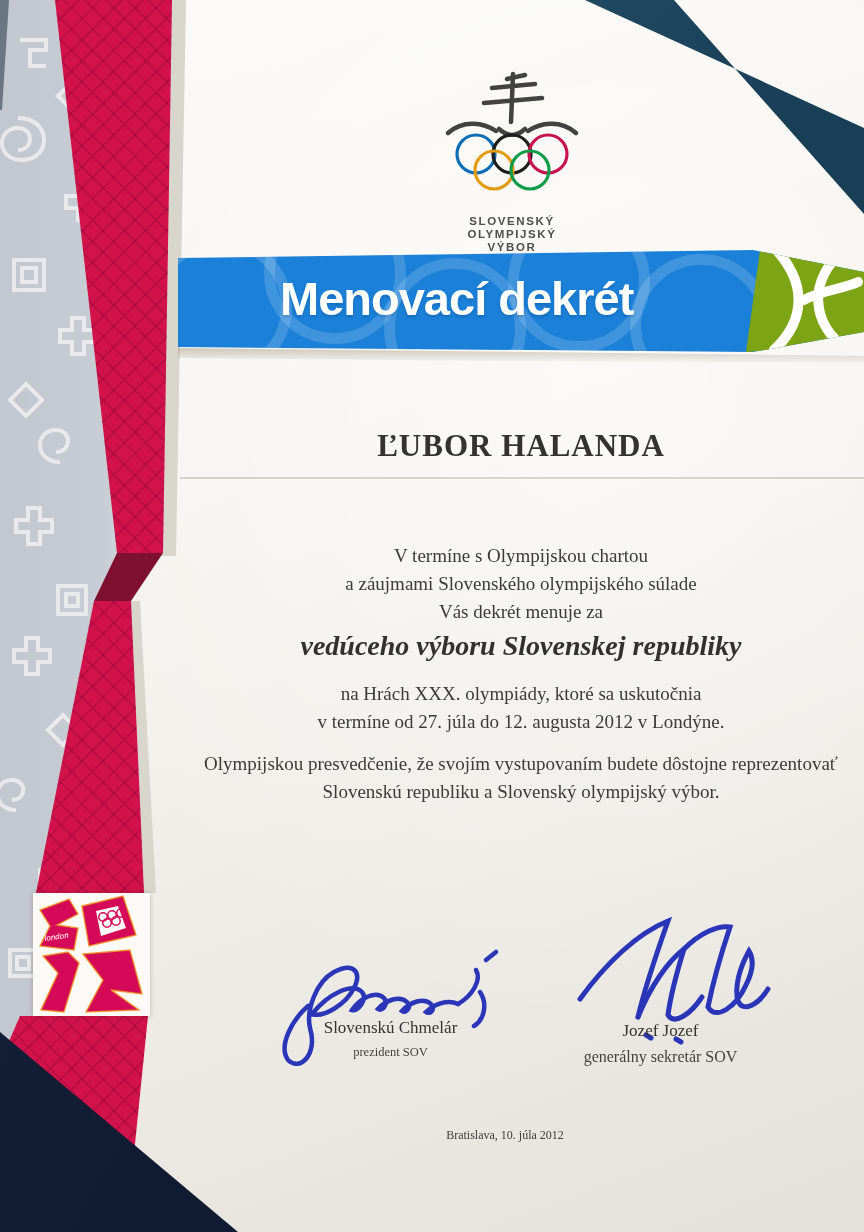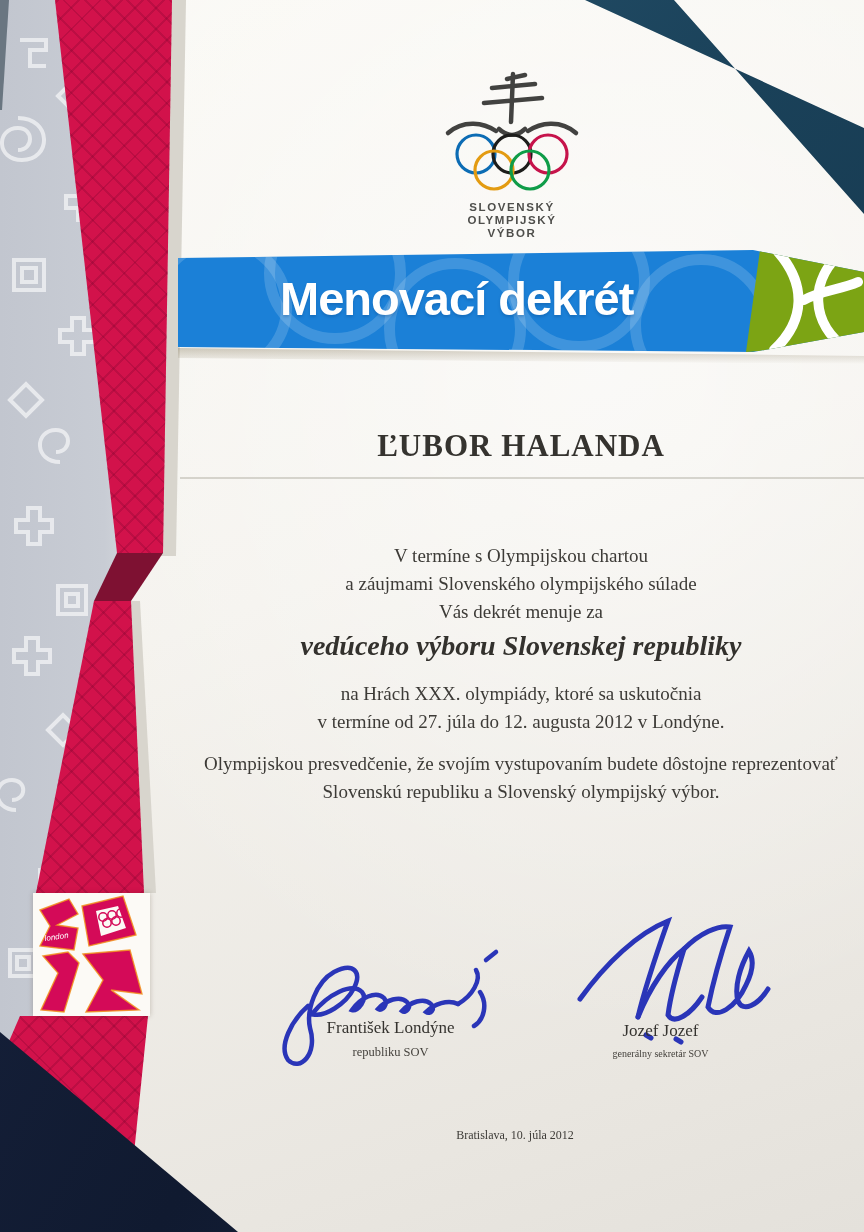--- a/index.html
+++ b/index.html
@@ -41,36 +41,36 @@
     clip-path:polygon(0px 8px,575px 0px,686px 22px,686px 82px,575px 102px,0px 97px);}
   .wm-ring{position:absolute;border-radius:50%;border:11px solid rgba(255,255,255,.16);}
   .banner-title{position:absolute;left:102px;top:50%;transform:translateY(-54%);
     font-family:Liberation Sans, sans-serif;font-weight:700;font-size:47px;
     letter-spacing:-1px;color:#ffffff;text-shadow:0 2px 3px rgba(0,50,110,.25);white-space:nowrap;}
   .banner-green{position:absolute;left:568px;top:0;width:118px;height:102px;background:#7ca414;
     clip-path:polygon(14px 0px,118px 8px,118px 94px,0px 102px);}
   
   .sov-logo{left:412px;top:70px;width:200px;text-align:center;}
   .sov-org{font-family:"Liberation Sans","DejaVu Sans",sans-serif;font-weight:700;font-size:11.5px;
-    letter-spacing:1.6px;line-height:13px;color:#4e4e4b;margin-top:2px;}
+    letter-spacing:1.6px;line-height:13px;color:#4e4e4b;margin-top:16px;}
   
   .doc-col{left:166px;width:710px;text-align:center;}
   .recipient{top:428px;font-size:31px;font-weight:600;letter-spacing:1px;color:#35332f;}
   .intro{top:542px;font-size:19px;line-height:28px;}
   .appointment{top:630px;font-size:28px;font-weight:700;font-style:italic;color:#33312d;}
   .details{top:680px;font-size:19px;line-height:28px;}
   .pledge{top:750px;font-size:19px;line-height:28px;}
   .crease{left:180px;top:477px;width:684px;height:2px;background:rgba(150,145,133,.35);}
   
   .sig-block{text-align:center;}
   .sig-name{font-size:17px;color:#35332f;}
   .sig-title{font-size:12.5px;color:#45423d;margin-top:7px;}
   .sig-left-text{left:268px;top:1018px;width:245px;}
   .sig-right-text{left:558px;top:1021px;width:205px;}
-  .date-line{left:340px;top:1128px;width:350px;text-align:center;font-size:12px;color:#3c3a36;}
+  .date-line{left:330px;top:1128px;width:350px;text-align:center;font-size:12px;color:#3c3a36;}
 </style>
 </head>
 <body>
 
 <div class="stage">
 
   <div class="abs gray-band">
     <svg width="190" height="1070" viewBox="0 0 190 1070">
       <g fill="none" stroke="#ffffff" stroke-width="4">
         <path d="M20,40 h26 v10 h-16 v16 h16"></path>
@@ -193,33 +193,33 @@
   <svg class="abs" style="left:262px;top:936px;" width="270" height="140" viewBox="0 0 270 140">
     <g fill="none" stroke="#2a35b8" stroke-width="4.5" stroke-linecap="round">
       <path d="M46,70 C30,84 16,110 26,124 C38,136 56,118 48,92 C44,74 54,46 72,36 C92,26 100,36 92,52 C84,68 62,82 50,78"></path>
       <path d="M50,78 C66,58 90,46 100,56 C106,63 96,76 90,74 C98,62 114,54 122,62 C127,68 120,76 116,73 C124,64 138,59 145,66 C150,71 144,78 140,75 C148,66 162,61 169,68 C174,73 168,79 164,76 C172,68 186,63 196,68"></path>
       <path d="M196,68 C210,60 220,44 214,34"></path>
       <path d="M224,24 l10,-8"></path>
       <path d="M218,56 c8,12 4,28 -6,34"></path>
     </g>
   </svg>
   <div class="abs sig-block sig-left-text">
-    <div class="sig-name">František Londýne</div>
-    <div class="sig-title">republiku SOV</div>
+    <div class="sig-name">Slovenskú Chmelár</div>
+    <div class="sig-title">prezident SOV</div>
   </div>
 
   <svg class="abs" style="left:572px;top:903px;" width="250" height="150" viewBox="0 0 250 150">
     <g fill="none" stroke="#2a35b8" stroke-width="5" stroke-linecap="round">
       <path d="M8,96 C34,60 66,30 96,18 C84,52 72,88 66,114"></path>
       <path d="M66,114 C78,84 96,58 112,46 C104,72 98,96 96,112 C102,122 118,112 130,94"></path>
       <path d="M112,46 C128,30 146,22 158,24 C148,54 140,84 136,104 C144,118 164,104 174,82 C181,68 182,56 177,48 C168,64 162,84 166,98 C171,110 186,102 196,86"></path>
       <path d="M74,132 l5,3"></path>
       <path d="M104,136 l5,3"></path>
     </g>
   </svg>
   <div class="abs sig-block sig-right-text">
     <div class="sig-name">Jozef Jozef</div>
-    <div class="sig-title" style="font-size:10px;">generálny sekretár SOV</div>
+    <div class="sig-title" style="font-size:16px;">generálny sekretár SOV</div>
   </div>
 
   <div class="abs date-line">Bratislava, 10. júla 2012</div>
 
 </div>
 
 </body></html>

